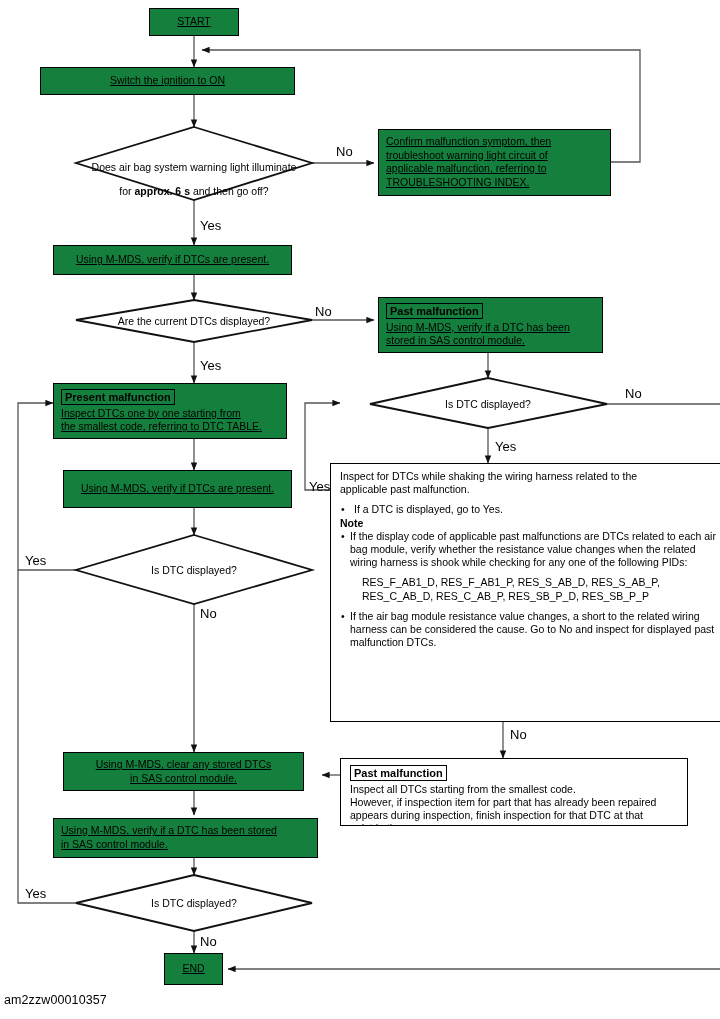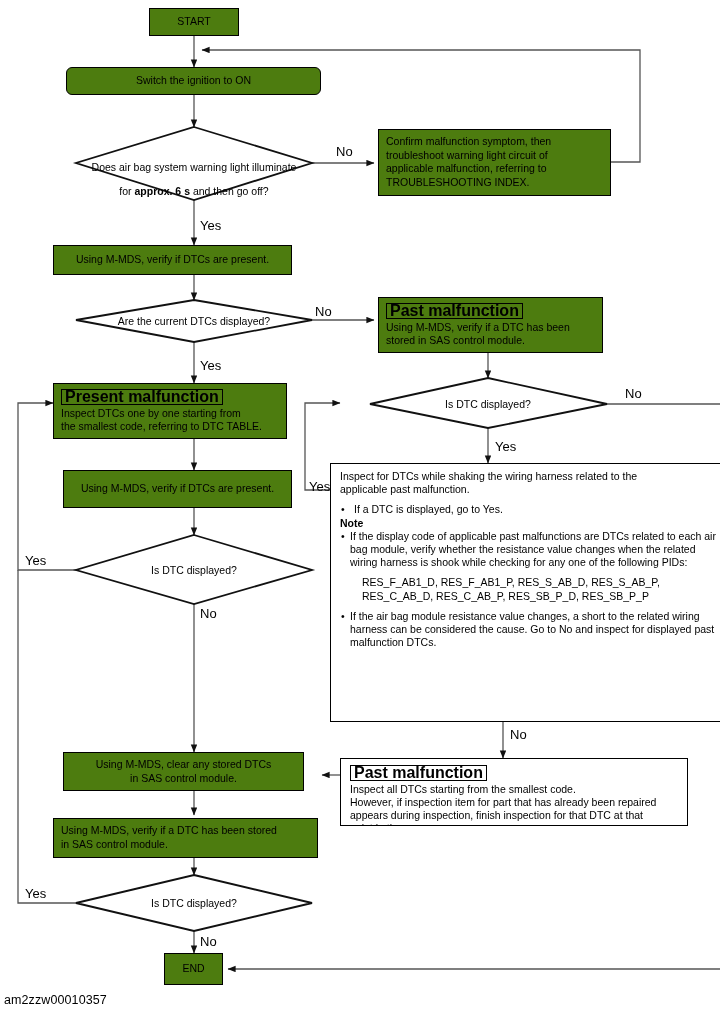--- a/index.html
+++ b/index.html
@@ -21,28 +21,29 @@
   #svg-layer {
     position: absolute;
     left: 0;
     top: 0;
     width: 720px;
     height: 1019px;
   }
   .node {
     position: absolute;
     box-sizing: border-box;
-    background: #4d7c0f;
+    background: #15803d;
     border: 1.6px solid #000000;
     display: flex;
     align-items: center;
     justify-content: center;
     font-size: 10.5px;
     line-height: 13.5px;
     z-index: 3;
+    text-decoration: underline;
   }
   .node.terminal {
     justify-content: center;
     text-align: center;
   }
   .node.proc {
     text-align: center;
   }
   .node.left {
     justify-content: flex-start;
@@ -50,21 +51,21 @@
     text-align: left;
     padding: 5px 7px;
   }
   .node .inner {
     width: 100%;
   }
   .tag {
     display: inline-block;
     border: 1.4px solid #000;
     font-weight: bold;
-    font-size: 16px;
+    font-size: 11px;
     line-height: 12px;
     padding: 0.5px 3px 1px 3px;
     margin-bottom: 2px;
   }
   .decision-label {
     position: absolute;
     z-index: 4;
     font-size: 10.5px;
     line-height: 12px;
     text-align: center;
@@ -175,21 +176,21 @@
       <polygon points="488,378 607,404 488,428 370,404" stroke="#111111" stroke-width="1.8" fill="#ffffff"></polygon>
       <polygon points="194,535 312,570 194,604 76,570" stroke="#111111" stroke-width="1.8" fill="#ffffff"></polygon>
       <polygon points="194,875 312,903 194,931 76,903" stroke="#111111" stroke-width="1.8" fill="#ffffff"></polygon>
     </g>
   </svg>
 
   <div class="node terminal" style="left:149px; top:8px; width:90px; height:28px;">
     <span>START</span>
   </div>
 
-  <div class="node proc" style="left:66px; top:67px; width:255px; height:28px;border-radius:6px;">
+  <div class="node proc" style="left:40px; top:67px; width:255px; height:28px;">
     <span>Switch the ignition to ON</span>
   </div>
 
   <div class="decision-label" style="left:58px; top:149px; width:272px;">
     <span>Does air bag system warning light illuminate</span><br>
     <span>for <b>approx. 6 s</b> and then go off?</span>
   </div>
 
   <div class="node left" style="left:378px; top:129px; width:233px; height:67px;">
     <div class="inner" style="white-space:pre-line;">Confirm malfunction symptom, then

